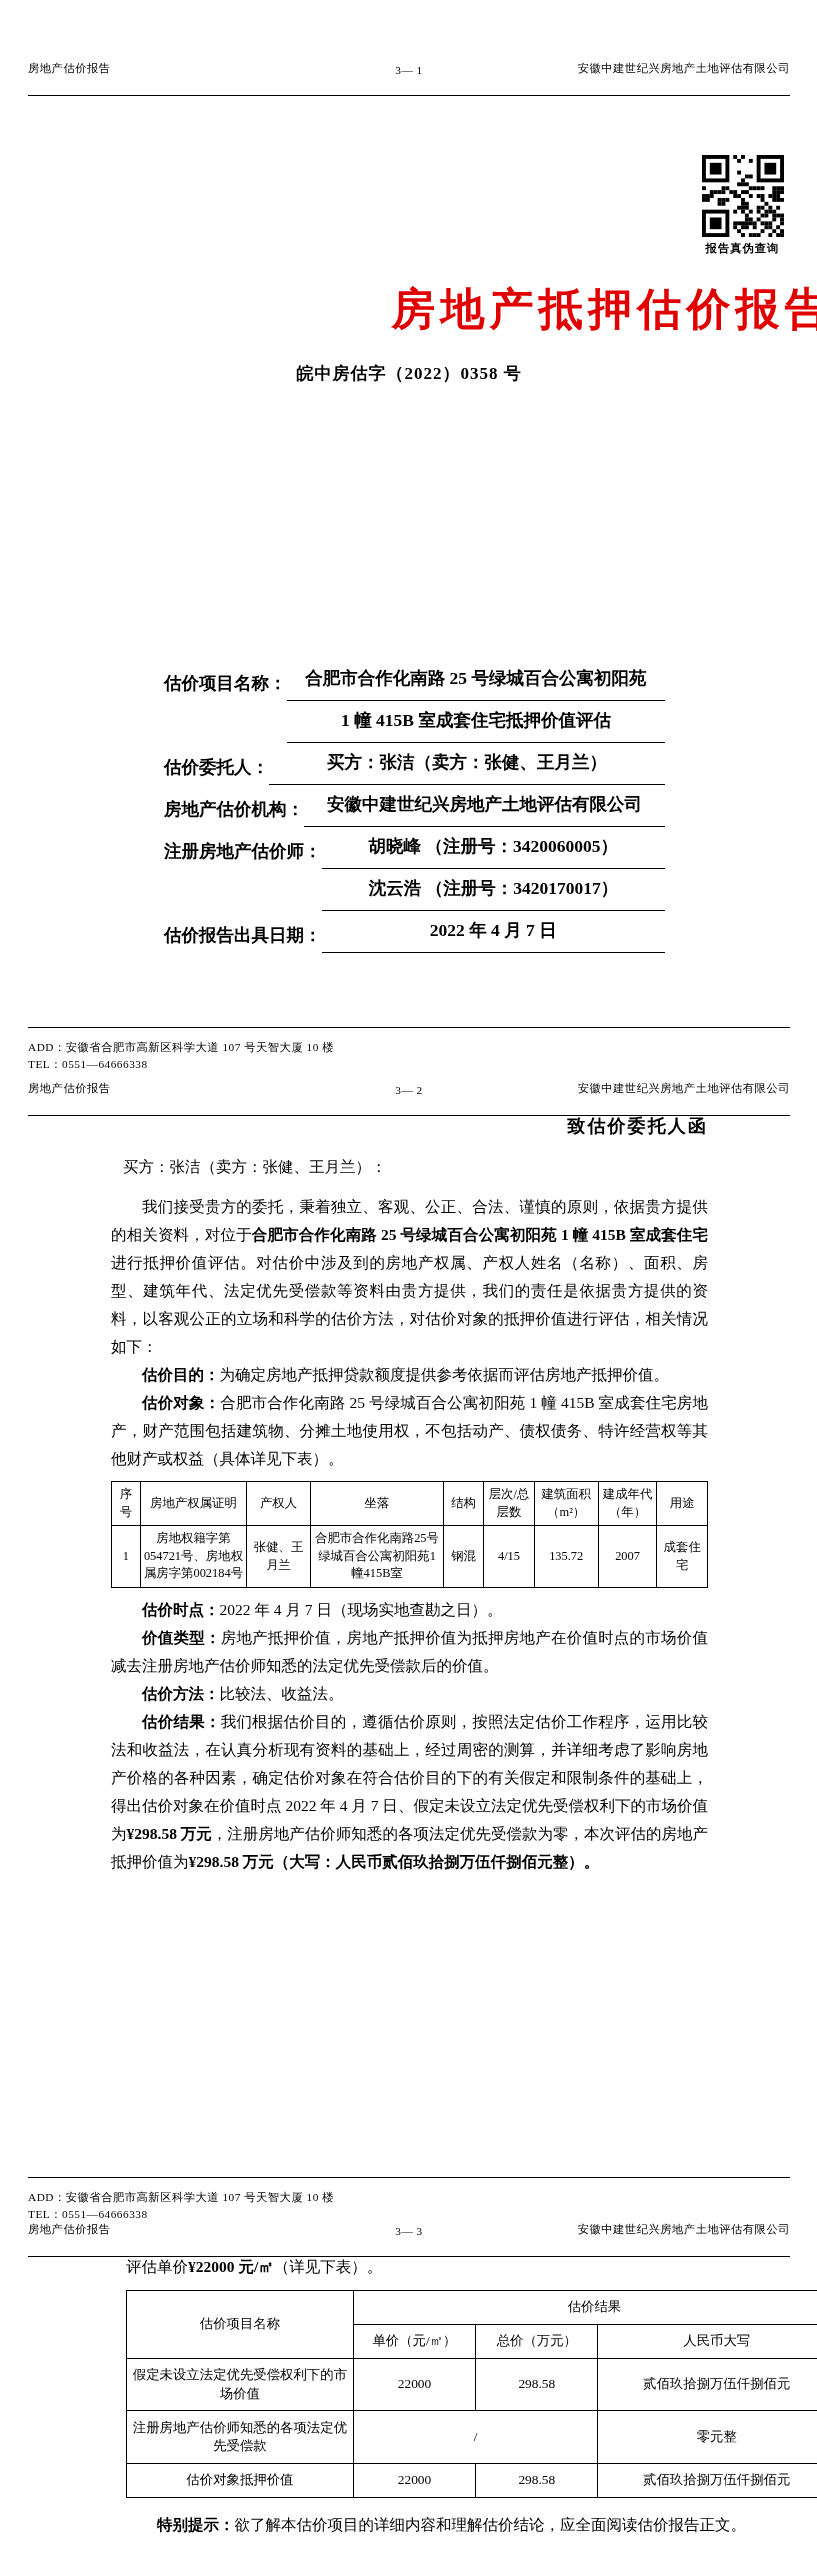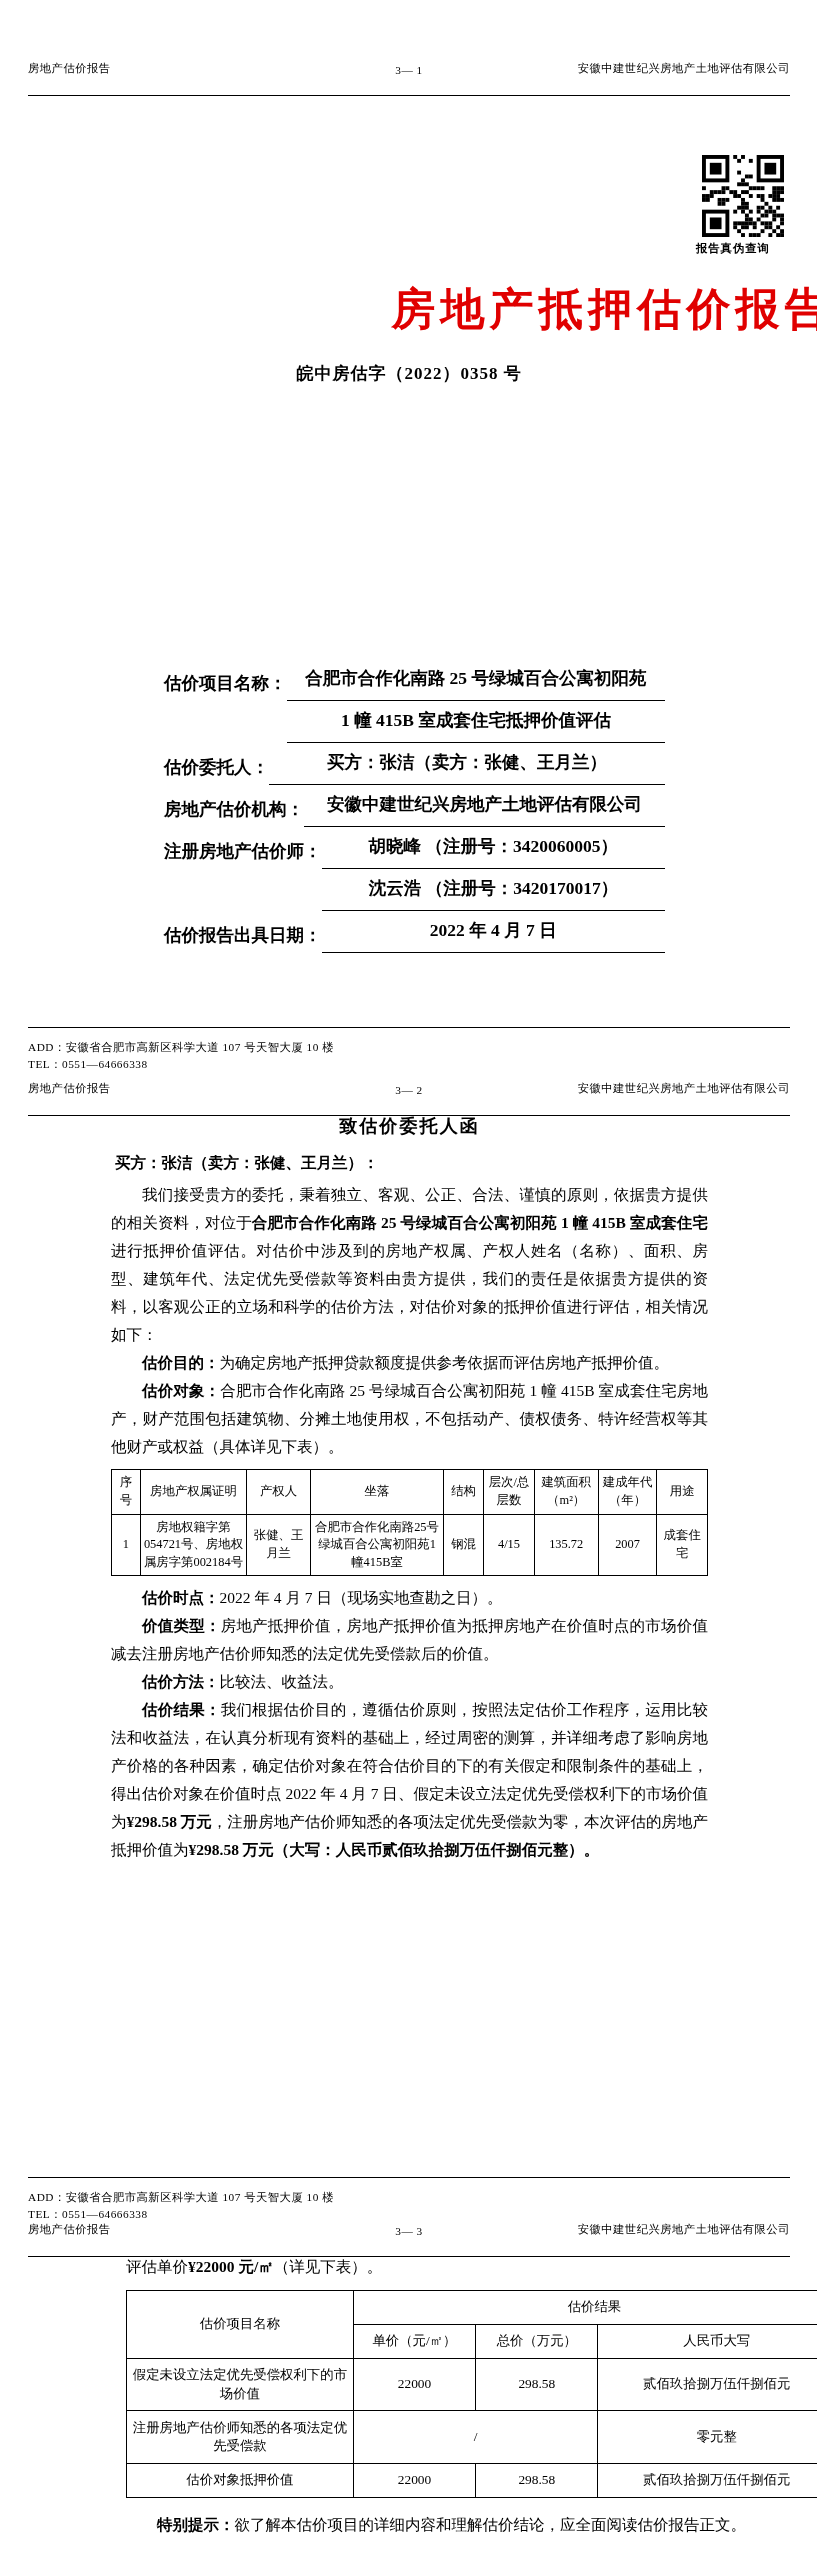--- a/index.html
+++ b/index.html
@@ -7,37 +7,37 @@
   body{background:#e9e9e9;font-family:"Liberation Serif","DejaVu Serif",serif;color:#000}
   .document{position:relative;width:818px;height:3301px;margin:0 auto;background:#fff;outline:0.5px solid #cfcfcf;overflow:hidden}
 
   .page-header{position:absolute;left:28px;right:28px;display:grid;grid-template-columns:1fr auto 1fr;align-items:end;font-size:11.3px;letter-spacing:0.5px;border-bottom:1px solid #000;padding-bottom:19px}
   .ph-left{text-align:left}
   .ph-center{text-align:center;padding:0 15.5px}
   .ph-right{text-align:right}
 
   .page-footer{position:absolute;left:28px;right:28px;border-top:1px solid #000;padding-top:11px;font-size:11.3px;line-height:16.5px;letter-spacing:0.5px}
 
-  .qr-block{position:absolute;top:155px;right:29px;width:93px;text-align:left}
+  .qr-block{position:absolute;top:155px;right:29px;width:93px;text-align:center}
   .qr-block svg{width:82px;height:82px;display:block;margin:0 auto}
   .qr-caption{margin-top:4.1px;font-size:11.3px;letter-spacing:1px;font-weight:bold}
 
   .report-title{position:absolute;top:264px;left:0;width:100%;text-align:right;font-size:44px;font-weight:bold;letter-spacing:5.2px;color:#e00000;margin:16px}
   .report-number{position:absolute;top:362px;left:0;width:100%;text-align:center;font-size:17px;font-weight:bold;letter-spacing:1px}
 
   .fields{position:absolute;top:662px;left:164px;width:501px;font-size:17.5px;font-weight:bold}
   .field-row{display:flex;align-items:center;height:42px}
   .field-label{white-space:nowrap}
   .field-value{flex:1;text-align:center;border-bottom:1.5px solid #000;padding-bottom:10px;white-space:nowrap}
   .w-project{width:123px}
   .w-appraiser{width:158px}
 
   .letter{position:absolute;top:1112px;left:111px;width:597px;font-size:15.5px;line-height:28px;text-align:justify}
-  .letter h2{text-align:center;font-size:18px;font-weight:bold;letter-spacing:2.1px;margin:0 0 8.2px 0;line-height:29px}
-  .salutation{font-weight:bold;margin:4px}
+  .letter h2{text-align:right;font-size:18px;font-weight:bold;letter-spacing:2.1px;margin:0 0 8.2px 0;line-height:29px}
+  .salutation{font-weight:normal;margin:12px}
   .para{margin:0;text-indent:31px}
   .b{font-weight:bold}
 
   table{border-collapse:collapse}
   .prop-table{width:100%;margin:8.2px 0;font-size:12.4px;line-height:17.5px;text-align:center;text-indent:0}
   .prop-table th,.prop-table td{border:1px solid #000;padding:4.1px 2.6px;vertical-align:middle;font-weight:normal}
 
   .page3-body{position:absolute;top:2253px;left:126px;width:710px;font-size:15.5px;line-height:28px}
   .unit-line{margin:0}
   .result-table{width:100%;margin:9.3px 0 13.4px 0;font-size:13.4px;line-height:18.5px;text-align:center}

